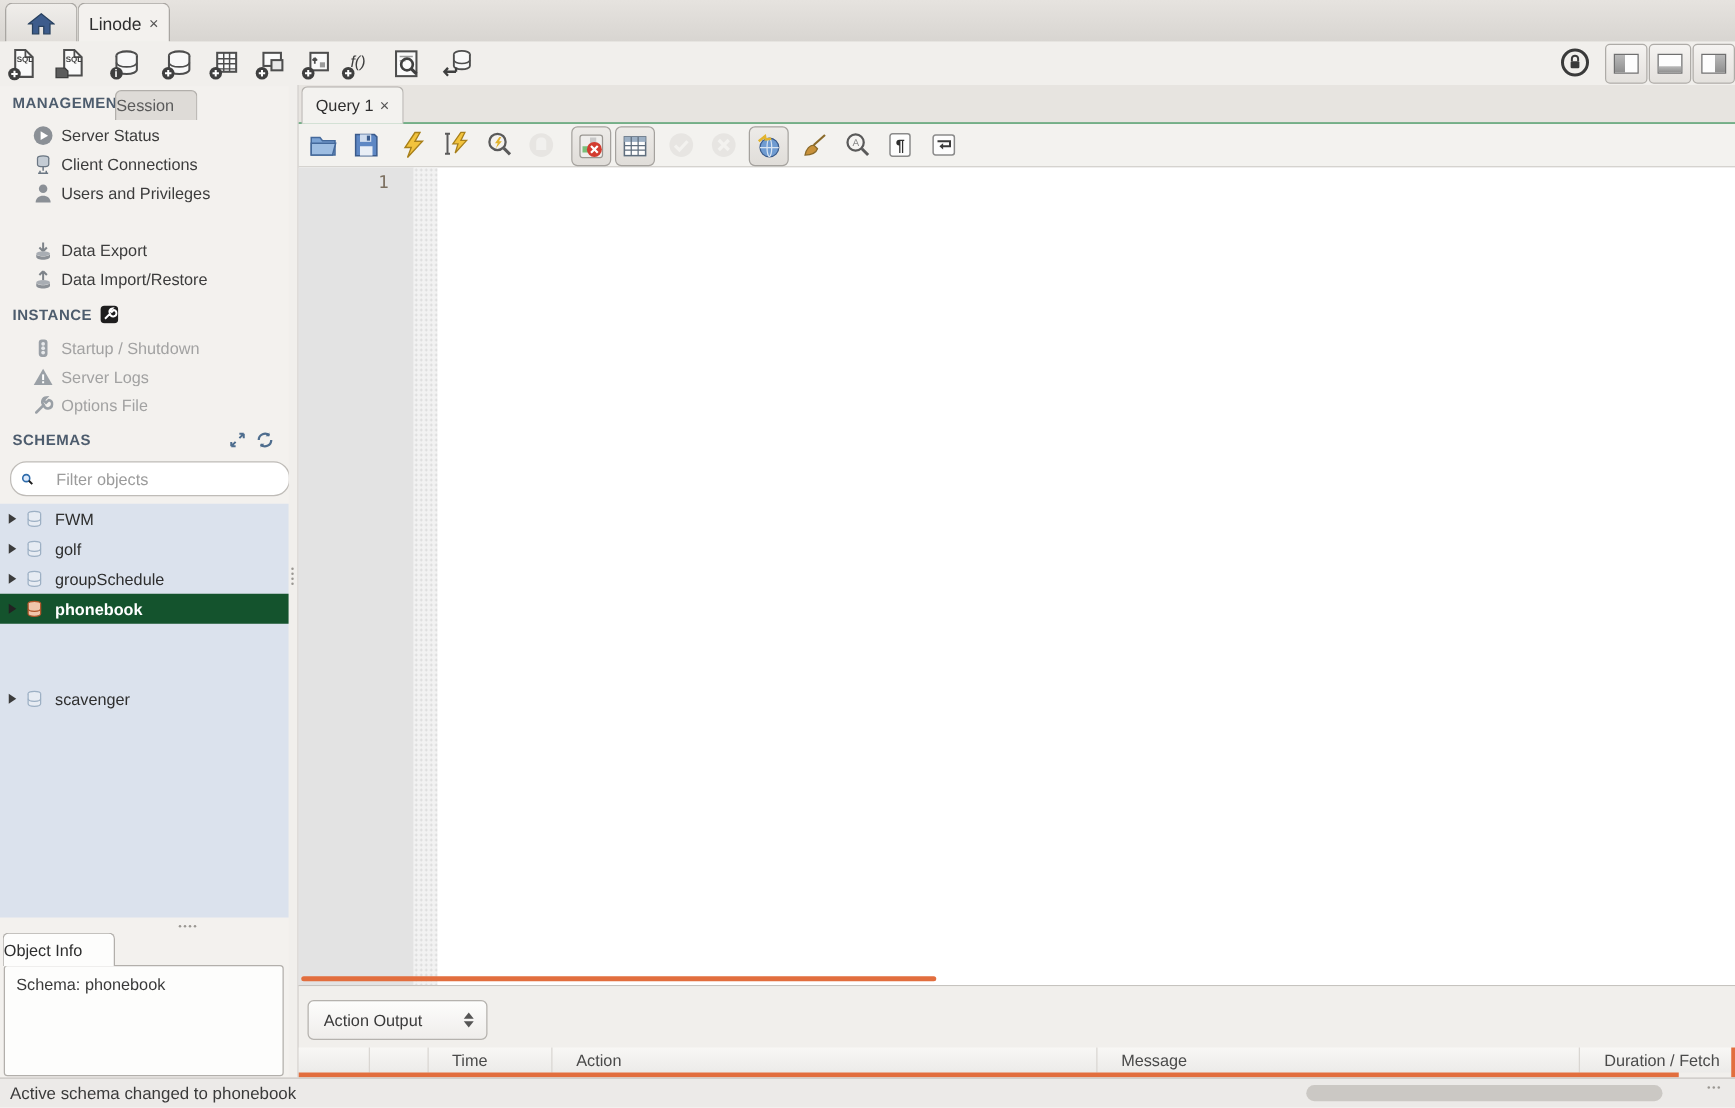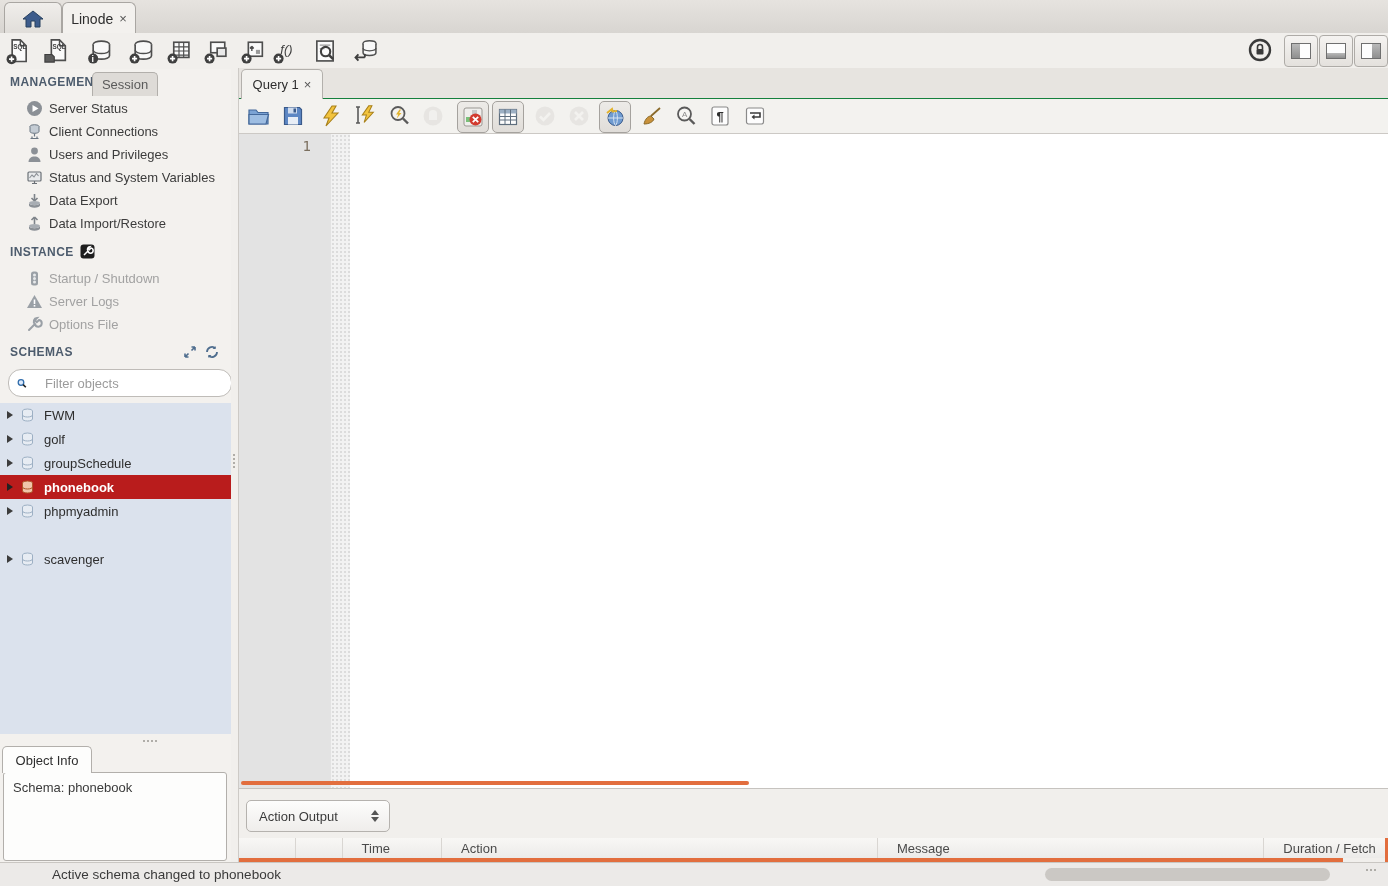--- a/index.html
+++ b/index.html
@@ -29,24 +29,24 @@
   .navitem.dim .nlabel{color:#a2a2a2;}
   .schead-icons{position:absolute;display:flex;gap:8px;}
   .filterbox{position:absolute;left:8px;width:206px;height:26px;background:#fff;border:1px solid #bfbcb8;border-radius:13px;display:flex;align-items:center;padding:0 8px;}
   .filterbox input{border:none;outline:none;flex:1;font-size:13px;font-family:"Liberation Sans",sans-serif;color:#3a3a3a;background:transparent;margin-left:16px;}
   .filterbox input::placeholder{color:#9b9b9b;}
   .schemalist{position:absolute;left:0;top:334px;width:231px;height:331px;background:#dbe2ed;}
   .schema-row{position:absolute;left:0;width:231px;height:24px;display:flex;align-items:center;}
   .schema-row .tri{width:0;height:0;border-left:6px solid #3c3c3c;border-top:4px solid transparent;border-bottom:4px solid transparent;margin-left:7px;}
   .schema-row .dbic{margin-left:7px;}
   .schema-row .slabel{margin-left:9px;font-size:13px;color:#2e2e2e;}
-  .schema-row.sel{background:#b91c1c;}
+  .schema-row.sel{background:#14532d;}
   .schema-row.sel .slabel{color:#fff;font-weight:bold;}
   .schema-row.sel .tri{border-left-color:#222;}
-  .infotab{position:absolute;height:26px;border:1px solid #b2afab;border-bottom:none;border-radius:5px 5px 0 0;display:flex;align-items:center;justify-content:center;font-size:13px;}
+  .infotab{position:absolute;height:26px;border:1px solid #b2afab;border-bottom:none;border-radius:5px 5px 0 0;display:flex;align-items:center;font-size:13px;}
   .infotab.active{left:2px;width:88px;background:#fdfdfc;color:#2e2e2e;z-index:2;}
   .infotab.inactive{left:92px;width:64px;background:#dedbd7;color:#5a5a5a;top:3px;height:23px;}
   .infobox{position:absolute;left:3px;top:703px;width:222px;height:87px;background:#fdfdfc;border:1px solid #b2afab;border-radius:3px;z-index:1;}
   .infobox .itext{margin:7px 0 0 9px;font-size:13px;color:#3a3a3a;}
   .gripdots{position:absolute;display:flex;gap:2px;}
   .gripdots i{width:2px;height:2px;background:#9a9792;border-radius:50%;display:block;}
   .gripv{position:absolute;display:flex;flex-direction:column;gap:2px;}
   .gripv i{width:2px;height:2px;background:#9a9792;border-radius:50%;display:block;}
   
   .mainarea{left:238px;top:68px;width:1150px;height:794px;border-left:1px solid #cdcac6;}
@@ -67,21 +67,21 @@
   .combo .clabel{margin-left:12px;flex:1;}
   .combo .spin{margin-right:10px;display:flex;flex-direction:column;gap:2px;align-items:center;}
   .combo .up{width:0;height:0;border-left:4px solid transparent;border-right:4px solid transparent;border-bottom:5px solid #555;}
   .combo .dn{width:0;height:0;border-left:4px solid transparent;border-right:4px solid transparent;border-top:5px solid #555;}
   .outheader{position:absolute;left:0;top:49px;width:1150px;height:20px;background:linear-gradient(#f8f7f5,#ecebe9);display:flex;}
   .outheader .hc{border-right:1px solid #d9d6d2;font-size:13px;color:#4a4a4a;display:flex;align-items:center;padding-left:7px;box-sizing:border-box;white-space:nowrap;overflow:hidden;margin-left:12px;}
   .hline-orange{position:absolute;left:0;top:69px;width:1104px;height:4px;background:#e26e3e;}
   .vline-orange{position:absolute;left:1146px;top:49px;width:3px;height:24px;background:#e26e3e;}
   
   .statusbar{left:0;top:862px;width:1388px;height:24px;background:#eceae8;border-top:1px solid #c9c6c2;}
-  .stext{position:absolute;left:8px;top:4px;font-size:13.5px;color:#3a3a3a;margin-left:44px;}
+  .stext{position:absolute;left:8px;top:4px;font-size:13.5px;color:#3a3a3a;}
   .scrollpill{position:absolute;left:1045px;top:5px;width:285px;height:13px;border-radius:7px;background:#cbc8c4;}
   .rgrip{position:absolute;left:1366px;top:6px;}
 </style>
 </head>
 <body>
 
 <div class="abs wintabbar">
   <div class="wintab home">
     <svg width="22" height="18" viewBox="0 0 22 18">
       <path d="M11 1 L21 9 H18 V17 H13 V11 H9 V17 H4 V9 H1 Z" fill="#3d5c8c" stroke="#27405f" stroke-width="1"></path>
@@ -232,28 +232,20 @@
         <path d="M8.5 10.5v3M4.5 15.5h8M6 13.5v2M11 13.5v2" stroke="#6a7682" stroke-width="1.2" fill="none"></path>
       </svg>
     <span class="nlabel">Client Connections</span>
   </div>
   <div class="navitem" style="top:74px">
     <svg class="nicon" viewBox="0 0 17 17">
         <circle cx="8.5" cy="5" r="3.4" fill="#8b9096"></circle>
         <path d="M2.5 16c0-3.5 2.7-5.5 6-5.5s6 2 6 5.5z" fill="#8b9096"></path>
       </svg>
     <span class="nlabel">Users and Privileges</span>
-  </div>
-  <div class="navitem" style="top:97px">
-    <svg class="nicon" viewBox="0 0 17 17">
-        <rect x="2" y="3" width="13" height="9" rx="1" fill="#e8eaec" stroke="#6a7076" stroke-width="1.2"></rect>
-        <path d="M3.5 9l2.5-3 2 2 2.5-3.5 2 2.5" fill="none" stroke="#8b9096" stroke-width="1.1"></path>
-        <path d="M6 14.5h5M8.5 12v2.5" stroke="#6a7076" stroke-width="1.2"></path>
-      </svg>
-    <span class="nlabel">Status and System Variables</span>
   </div>
   <div class="navitem" style="top:120px">
     <svg class="nicon" viewBox="0 0 17 17">
         <path d="M8.5 2v7M8.5 9l-3-3M8.5 9l3-3" stroke="#7d8389" stroke-width="1.6" fill="none"></path>
         <path d="M3 11c0 1.2 2.4 2.2 5.5 2.2S14 12.2 14 11v2.5c0 1.2-2.4 2.2-5.5 2.2S3 14.7 3 13.5z" fill="#8b9096"></path>
         <ellipse cx="8.5" cy="11" rx="5.5" ry="2" fill="#a8adb3"></ellipse>
       </svg>
     <span class="nlabel">Data Export</span>
   </div>
   <div class="navitem" style="top:143px">
@@ -349,29 +341,20 @@
     </div>
     <div class="schema-row sel" style="top:72px">
       <span class="tri"></span>
       <svg class="dbic" width="15" height="14" viewBox="0 0 15 14">
           <ellipse cx="7.5" cy="3" rx="5" ry="2" fill="#f0c5ab" stroke="#b0552a" stroke-width="1"></ellipse>
           <path d="M2.5 3v8c0 1.1 2.2 2 5 2s5-.9 5-2V3" fill="#f0c5ab" stroke="#b0552a" stroke-width="1"></path>
           <path d="M2.5 7c0 1.1 2.2 2 5 2s5-.9 5-2" fill="none" stroke="#b0552a" stroke-width="1"></path>
         </svg>
       <span class="slabel">phonebook</span>
     </div>
-    <div class="schema-row" style="top:96px">
-      <span class="tri"></span>
-      <svg class="dbic" width="15" height="14" viewBox="0 0 15 14">
-          <ellipse cx="7.5" cy="3" rx="5" ry="2" fill="#e7ecf3" stroke="#9db0c4" stroke-width="1"></ellipse>
-          <path d="M2.5 3v8c0 1.1 2.2 2 5 2s5-.9 5-2V3" fill="#e7ecf3" stroke="#9db0c4" stroke-width="1"></path>
-          <path d="M2.5 7c0 1.1 2.2 2 5 2s5-.9 5-2" fill="none" stroke="#9db0c4" stroke-width="1"></path>
-        </svg>
-      <span class="slabel">phpmyadmin</span>
-    </div>
     <div class="schema-row" style="top:144px">
       <span class="tri"></span>
       <svg class="dbic" width="15" height="14" viewBox="0 0 15 14">
           <ellipse cx="7.5" cy="3" rx="5" ry="2" fill="#e7ecf3" stroke="#9db0c4" stroke-width="1"></ellipse>
           <path d="M2.5 3v8c0 1.1 2.2 2 5 2s5-.9 5-2V3" fill="#e7ecf3" stroke="#9db0c4" stroke-width="1"></path>
           <path d="M2.5 7c0 1.1 2.2 2 5 2s5-.9 5-2" fill="none" stroke="#9db0c4" stroke-width="1"></path>
         </svg>
       <span class="slabel">scavenger</span>
     </div>
   </div>

